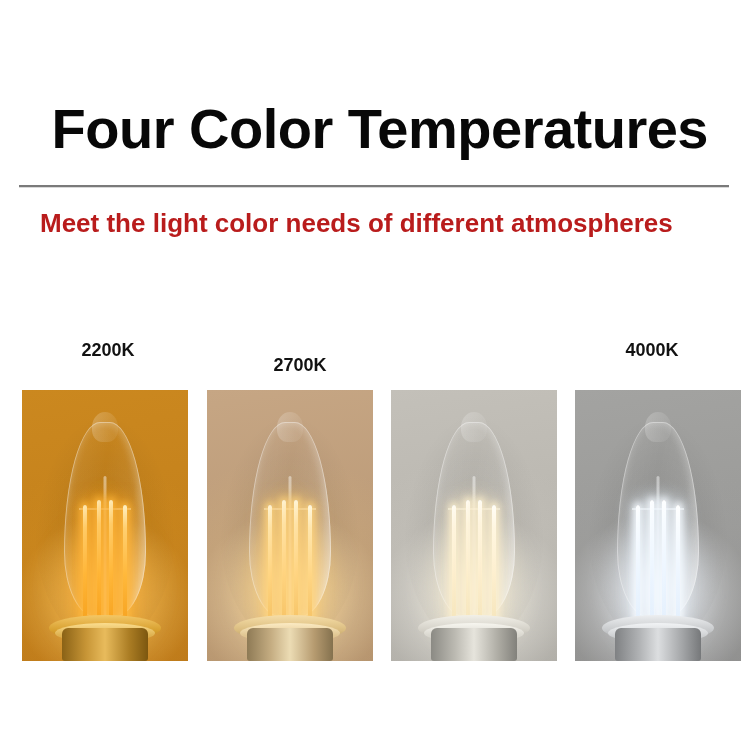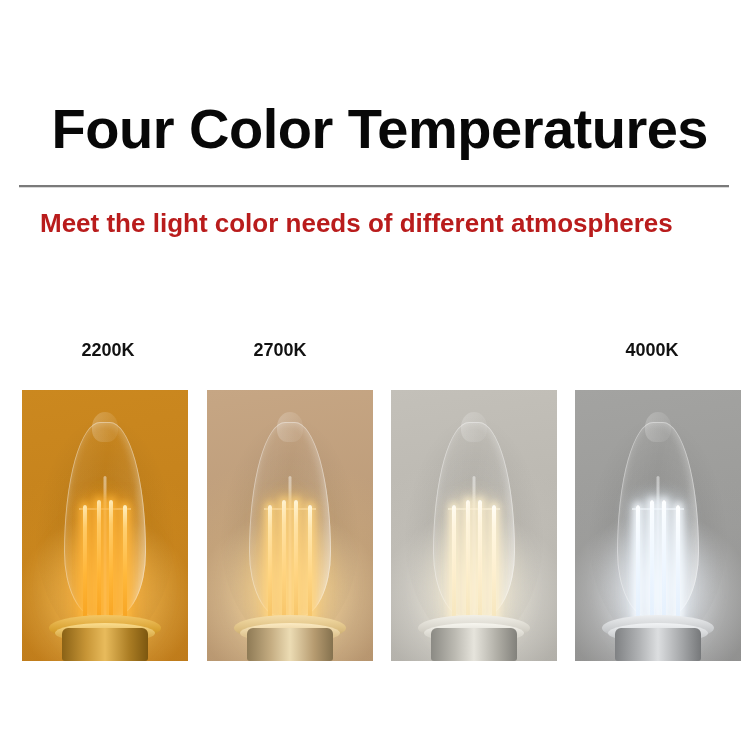--- a/index.html
+++ b/index.html
@@ -70,21 +70,21 @@
     position: absolute;
     top: 0;
     font-size: 18px;
     font-weight: bold;
     color: #121212;
     letter-spacing: 0px;
     text-align: center;
     white-space: nowrap;
   }
   .kelvin-label.l0 { left: 60px;  width: 96px; }
-  .kelvin-label.l1 { left: 232px; width: 96px; }
+  .kelvin-label.l1 { left: 252px; width: 96px; margin-top: 15px; }
   .kelvin-label.l2 { left: 428px; width: 96px; }
   .kelvin-label.l3 { left: 604px; width: 96px; }
 
   
   .panels {
     position: absolute;
     left: 0;
     top: 390px;
     width: 750px;
     height: 272px;

